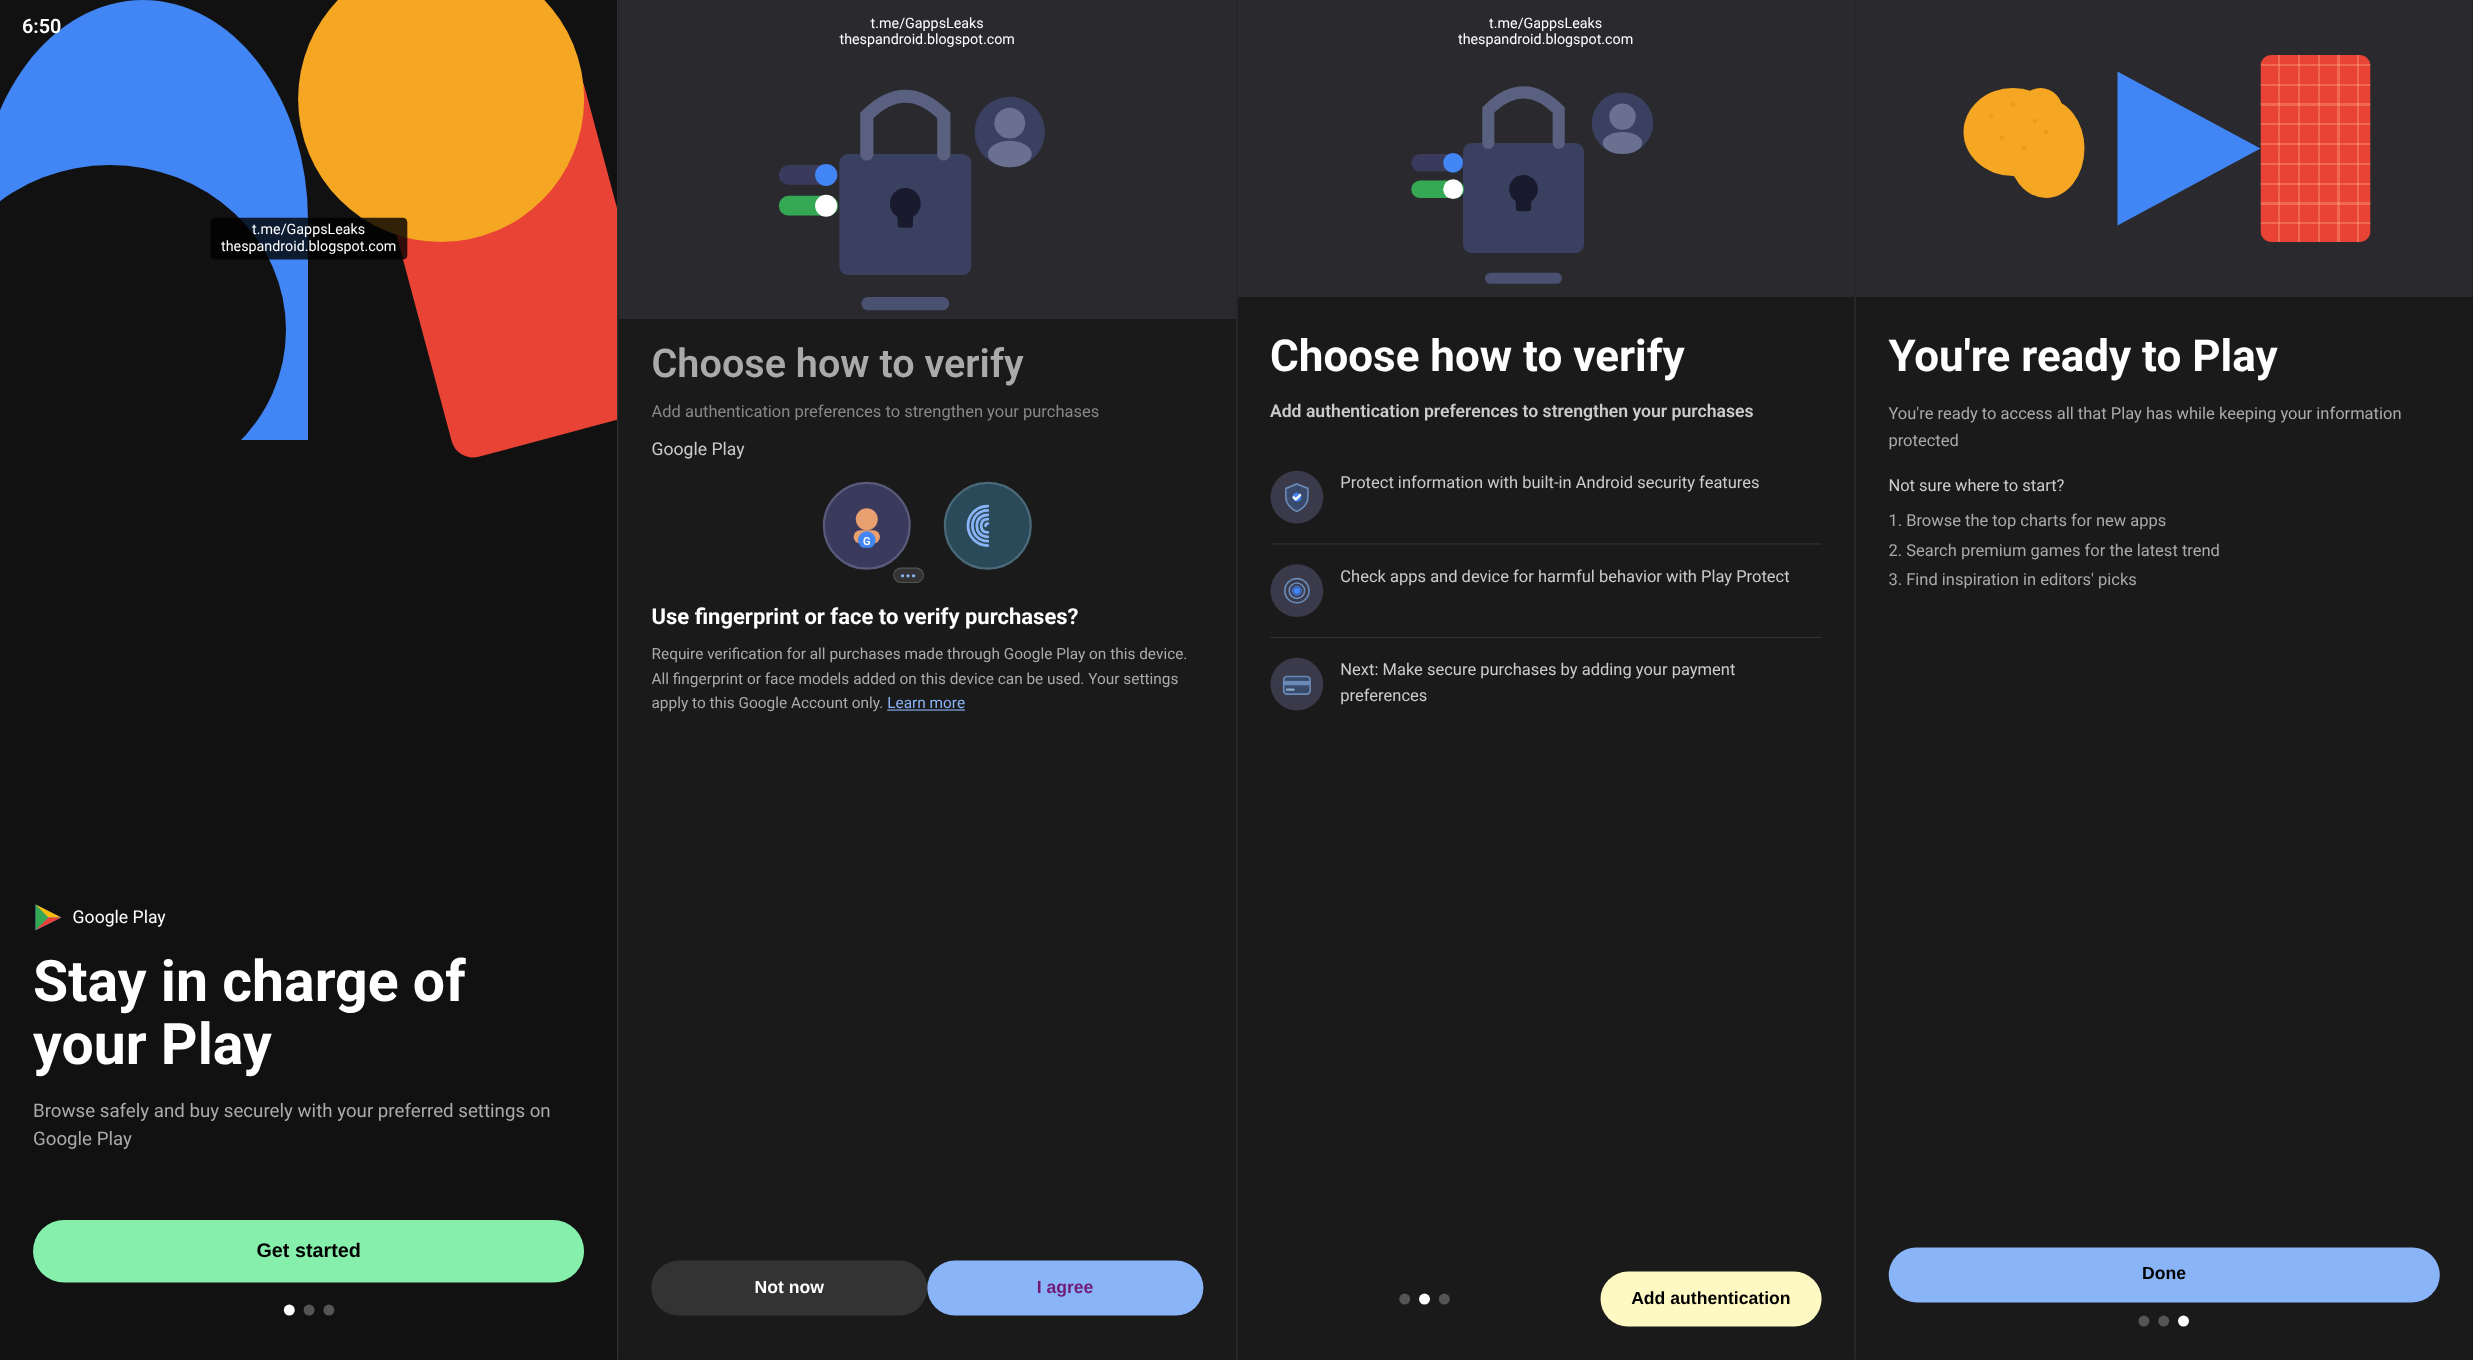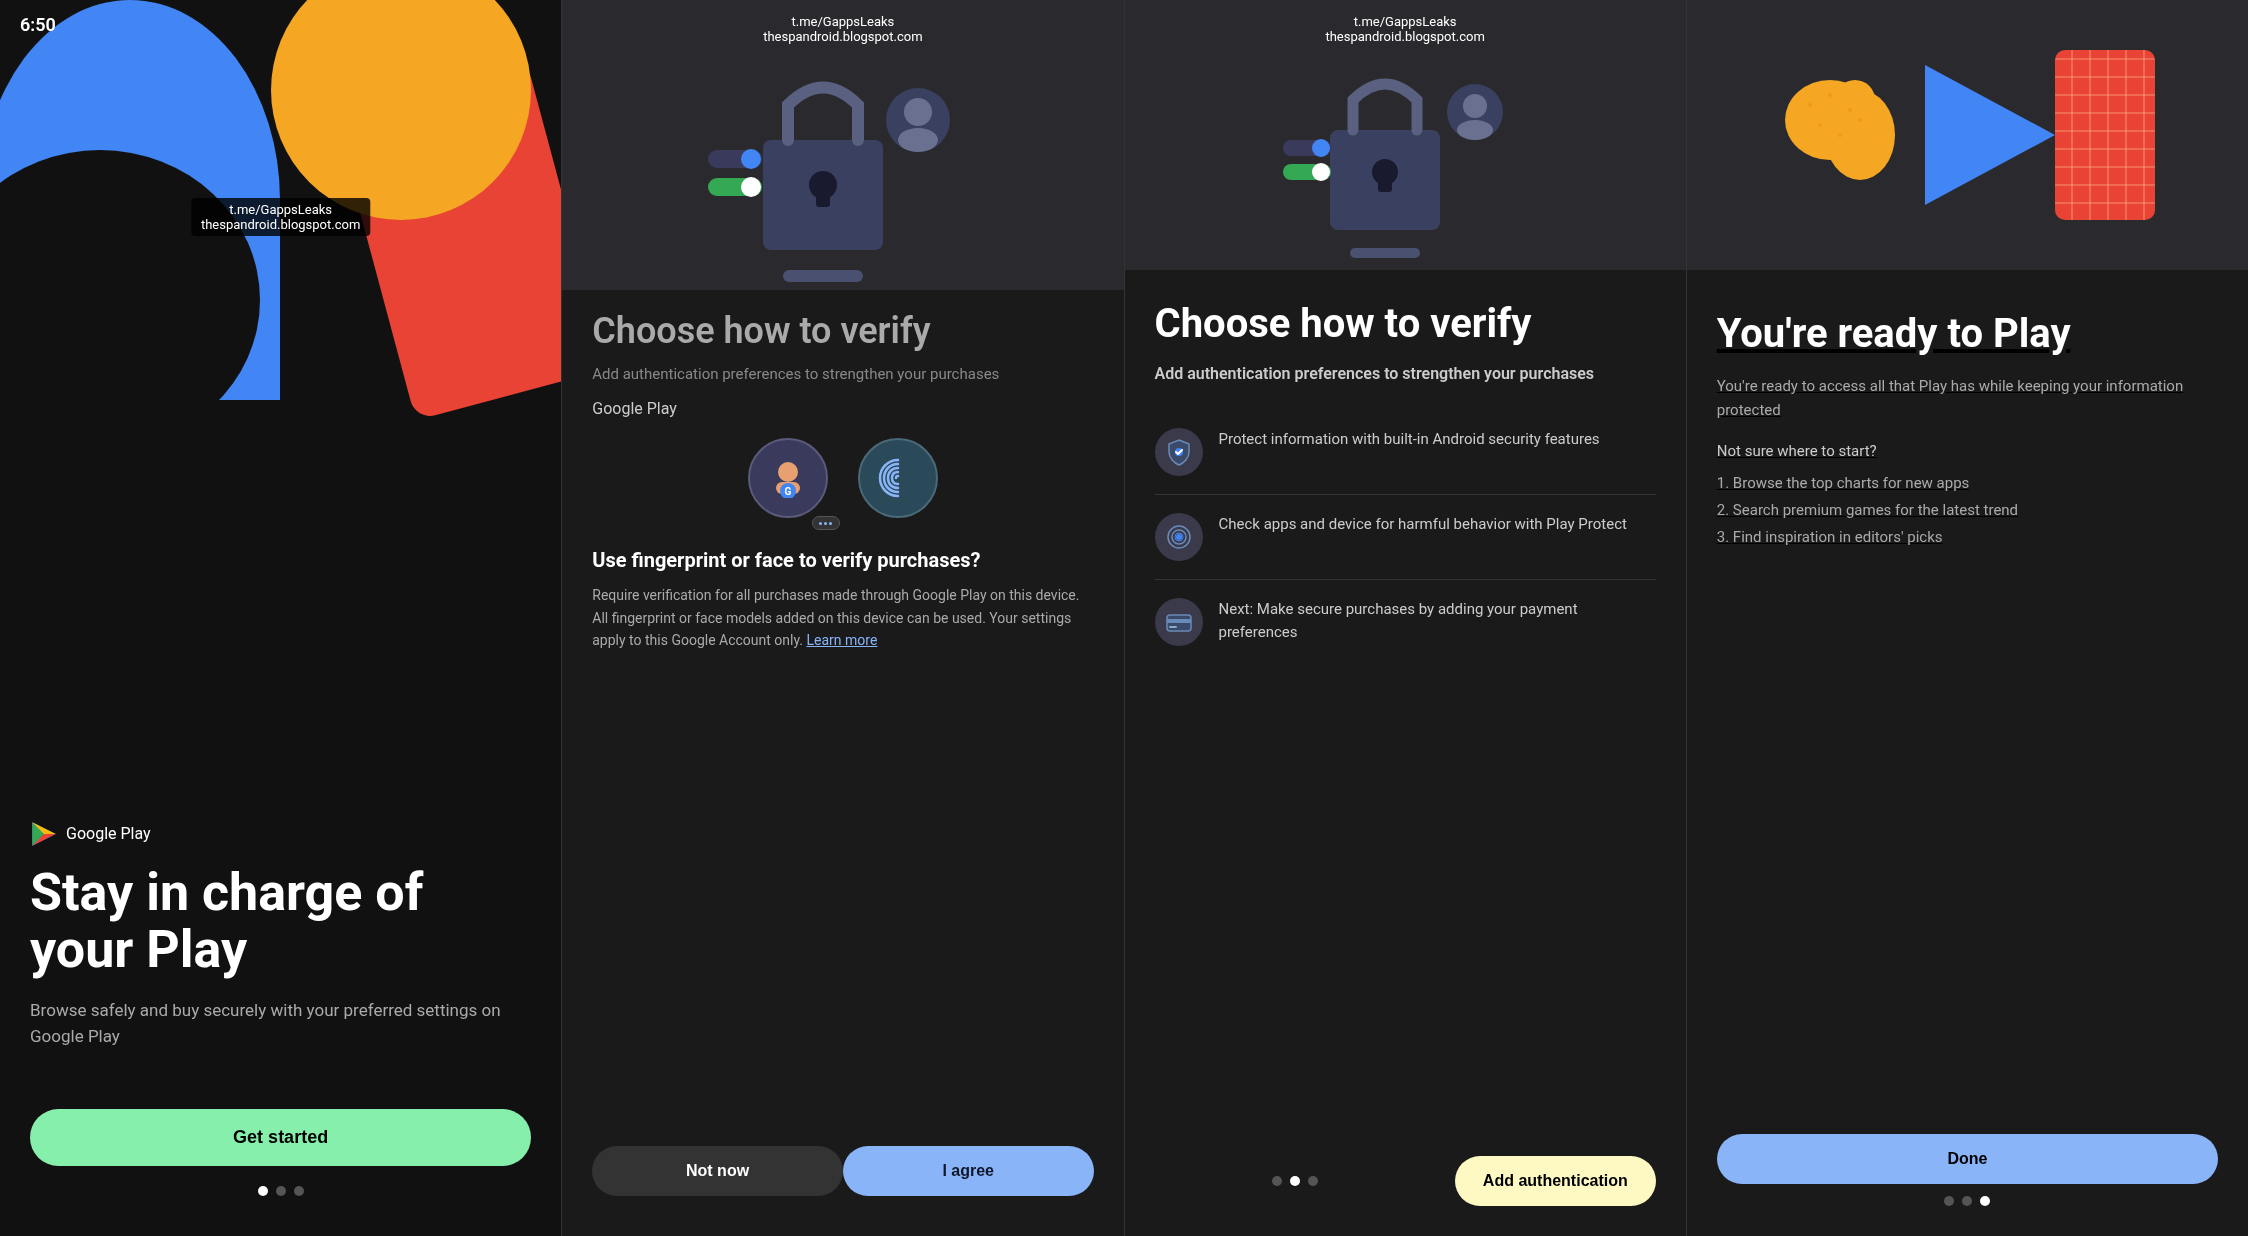--- a/index.html
+++ b/index.html
@@ -268,21 +268,21 @@
       cursor: pointer;
       text-align: center;
     }
 
     .btn-agree {
       flex: 1;
       padding: 16px;
       border-radius: 50px;
       background: #8ab4f8;
       border: none;
-      color: #0f172a;
+      color: #701a75;
       font-size: 16px;
       font-weight: 600;
       cursor: pointer;
       text-align: center;
     }
 
     
     .panel3 {
       background: #1a1a1a;
       border-left: 1px solid #333;
@@ -422,23 +422,22 @@
         0deg, transparent, transparent 18px, rgba(255,150,100,0.4) 18px, rgba(255,150,100,0.4) 20px
       ),
       repeating-linear-gradient(
         90deg, transparent, transparent 18px, rgba(255,150,100,0.4) 18px, rgba(255,150,100,0.4) 20px
       );
       z-index: 1;
     }
 
     .panel4-content {
       flex: 1;
-      padding: 40px 30px 20px;
+      padding: 30px 30px 20px;
       overflow-y: auto;
-      text-decoration: underline;
     }
 
     .panel4-title {
       color: #fff;
       font-size: 40px;
       font-weight: 700;
       line-height: 1.2;
       margin-bottom: 16px;
     }
 

